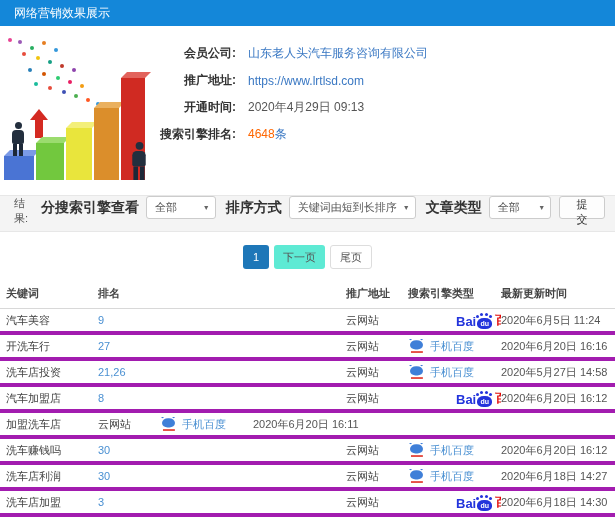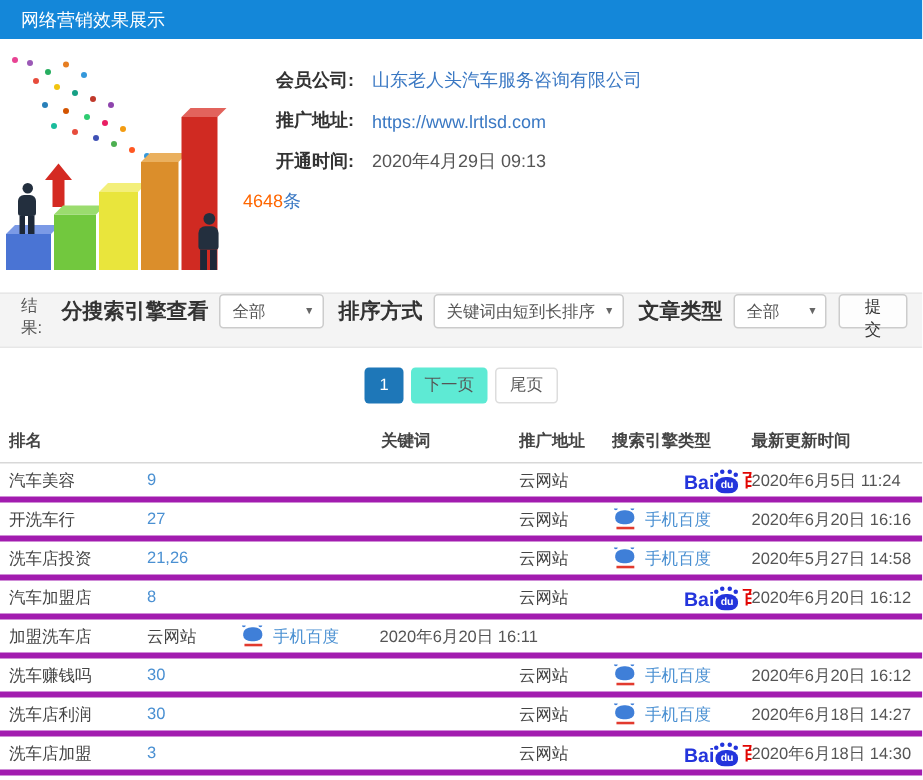--- a/index.html
+++ b/index.html
@@ -129,20 +129,21 @@
     <span class="ilabel">推广地址:</span>
     <span class="ival-wrap"><a class="ivalue v-link">https://www.lrtlsd.com</a></span>
   </div>
 
   <div class="irow">
     <span class="ilabel">开通时间:</span>
     <span class="ival-wrap"><a class="ivalue v-plain">2020年4月29日 09:13</a></span>
   </div>
 
   <div class="irow">
+    <span class="ilabel">搜索引擎排名:</span>
     <span class="ival-wrap"><a class="ivalue v-highlight">4648</a><span class="isuffix">条</span></span>
   </div>
 </div>
   </section>
 
   <section class="filterbar">
     <span class="result-label">结果:</span>
     <div class="fgroup">
       <span class="flabel">分搜索引擎查看</span>
       <div class="select sel-engine">
@@ -164,22 +165,22 @@
   </section>
 
   <nav class="pager">
     <span class="pg active">1</span>
     <span class="pg next">下一页</span>
     <span class="pg last">尾页</span>
   </nav>
 
   <section class="table">
     <div class="trow thead">
+      <span class="td c-keyword">关键词</span>
       <span class="td c-rank">排名</span>
-      <span class="td c-keyword">关键词</span>
       <span class="td c-ranktype">推广地址</span>
       <span class="td c-engine">搜索引擎类型</span>
       <span class="td c-time">最新更新时间</span>
     </div>
     <div id="tbody">
   <div class="trow">
     <span class="td c-keyword">汽车美容</span>
     <span class="td c-rank">9</span>
     <span class="td c-ranktype">云网站</span>
     <span class="td c-engine">

